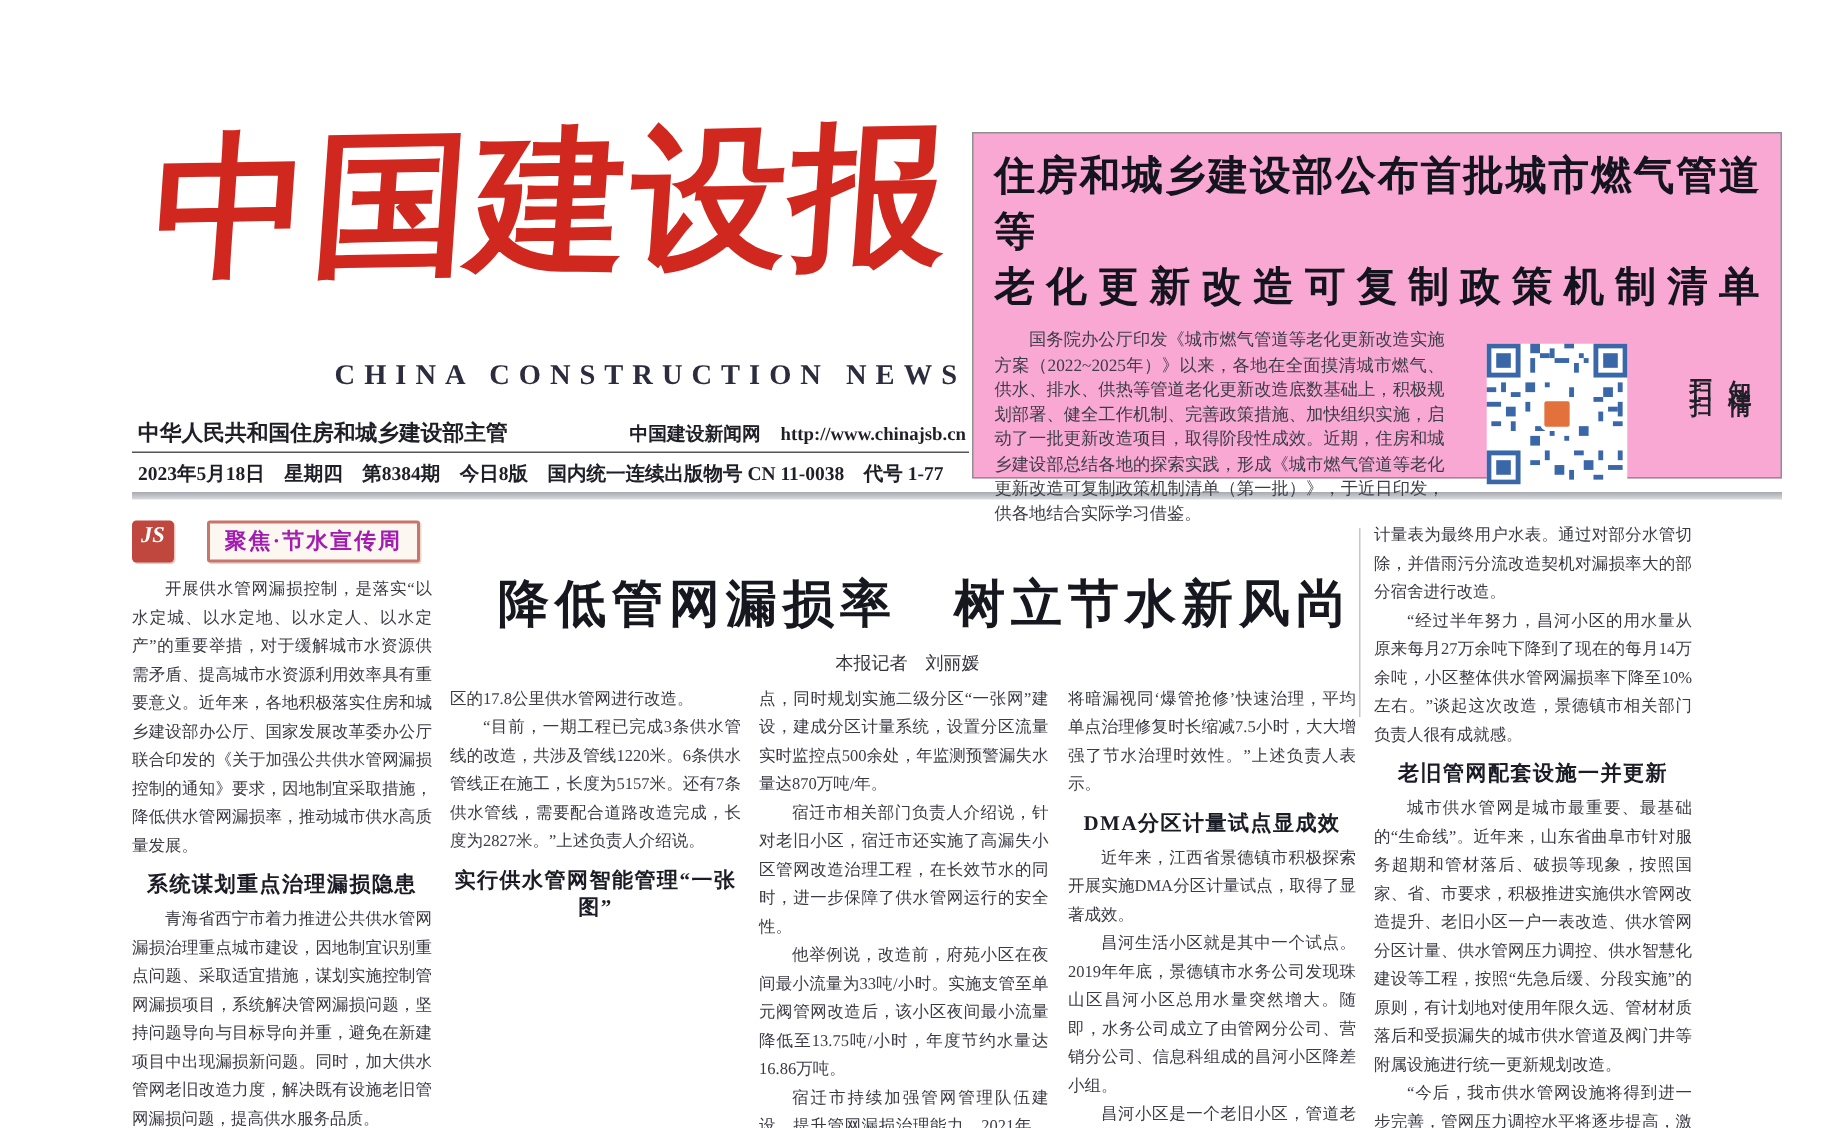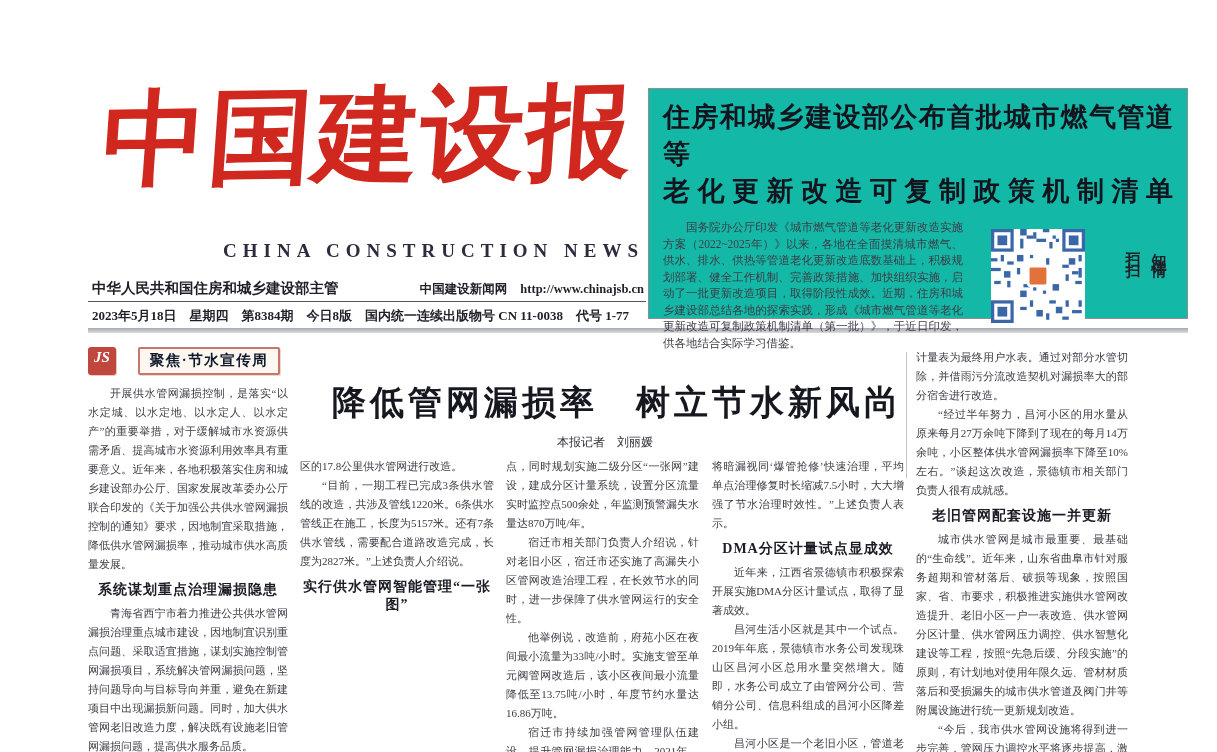--- a/index.html
+++ b/index.html
@@ -19,36 +19,36 @@
   .website{font-size:12.5px;font-weight:bold;color:#1f1f28;}
   .website .url{margin-left:10px;}
   .rule-thin{position:absolute;left:88px;top:301px;width:558px;height:1px;background:#55555c;}
   .date-line{position:absolute;left:92px;top:307px;width:560px;font-size:13px;
     font-weight:bold;color:#1f1f28;white-space:nowrap;}
   .rule-thick{position:absolute;left:88px;top:328px;width:1100px;height:5px;
     background:linear-gradient(#a6a9b0,#d9dbdf);}
 
   
   .top-box{position:absolute;left:648px;top:88px;width:540px;height:231px;
-    border:1px solid #8f8f8f;box-sizing:border-box;padding:10px 14px 6px;background:#14b8a6;}
+    border:1px solid #8f8f8f;box-sizing:border-box;padding:10px 14px 6px;background:#f9a8d4;}
   .top-box-headline{font-size:27px;line-height:37px;font-weight:bold;color:#14141f;
     text-align:justify;text-align-last:justify;}
   .top-box-row{display:flex;margin-top:9px;gap:28px;align-items:flex-start;}
   .top-box-body{width:300px;margin:0;font-size:11.5px;line-height:16.5px;
     text-align:justify;text-indent:2em;color:#3c3c46;}
   .qr{width:94px;height:94px;margin-top:10px;flex:none;}
   .scan-label{display:flex;gap:7px;margin-top:22px;margin-left:10px;}
   .scan-label span{writing-mode:vertical-rl;font-size:15px;font-weight:bold;
     letter-spacing:5px;color:#1f1f28;}
 
   
   .badge{position:absolute;left:88px;top:347px;display:flex;gap:22px;align-items:stretch;}
   .badge-js{background:var(--badge-red,#c0473e);color:#fff;font-weight:bold;font-style:italic;
     font-size:15px;padding:2px 6px 3px;border-radius:3px;box-shadow:1px 1px 0 #e8c9c2;}
-  .badge-label{border:2px solid #c9756b;color:#0f172a;font-weight:bold;font-size:14.5px;
+  .badge-label{border:2px solid #c9756b;color:#a21caf;font-weight:bold;font-size:14.5px;
     padding:2px 10px 3px;background:#fcf8f1;letter-spacing:1.5px;border-radius:2px;
     box-shadow:1px 1px 0 #e8d9ce;}
 
   
   .headline{position:absolute;left:298px;top:368px;width:614px;margin:12px;text-align:center;
     font-size:34px;font-weight:bold;color:#17171f;letter-spacing:4px;white-space:nowrap;}
   .byline{position:absolute;left:298px;top:434px;width:614px;text-align:center;
     font-size:12px;color:#33333c;}
 
   

